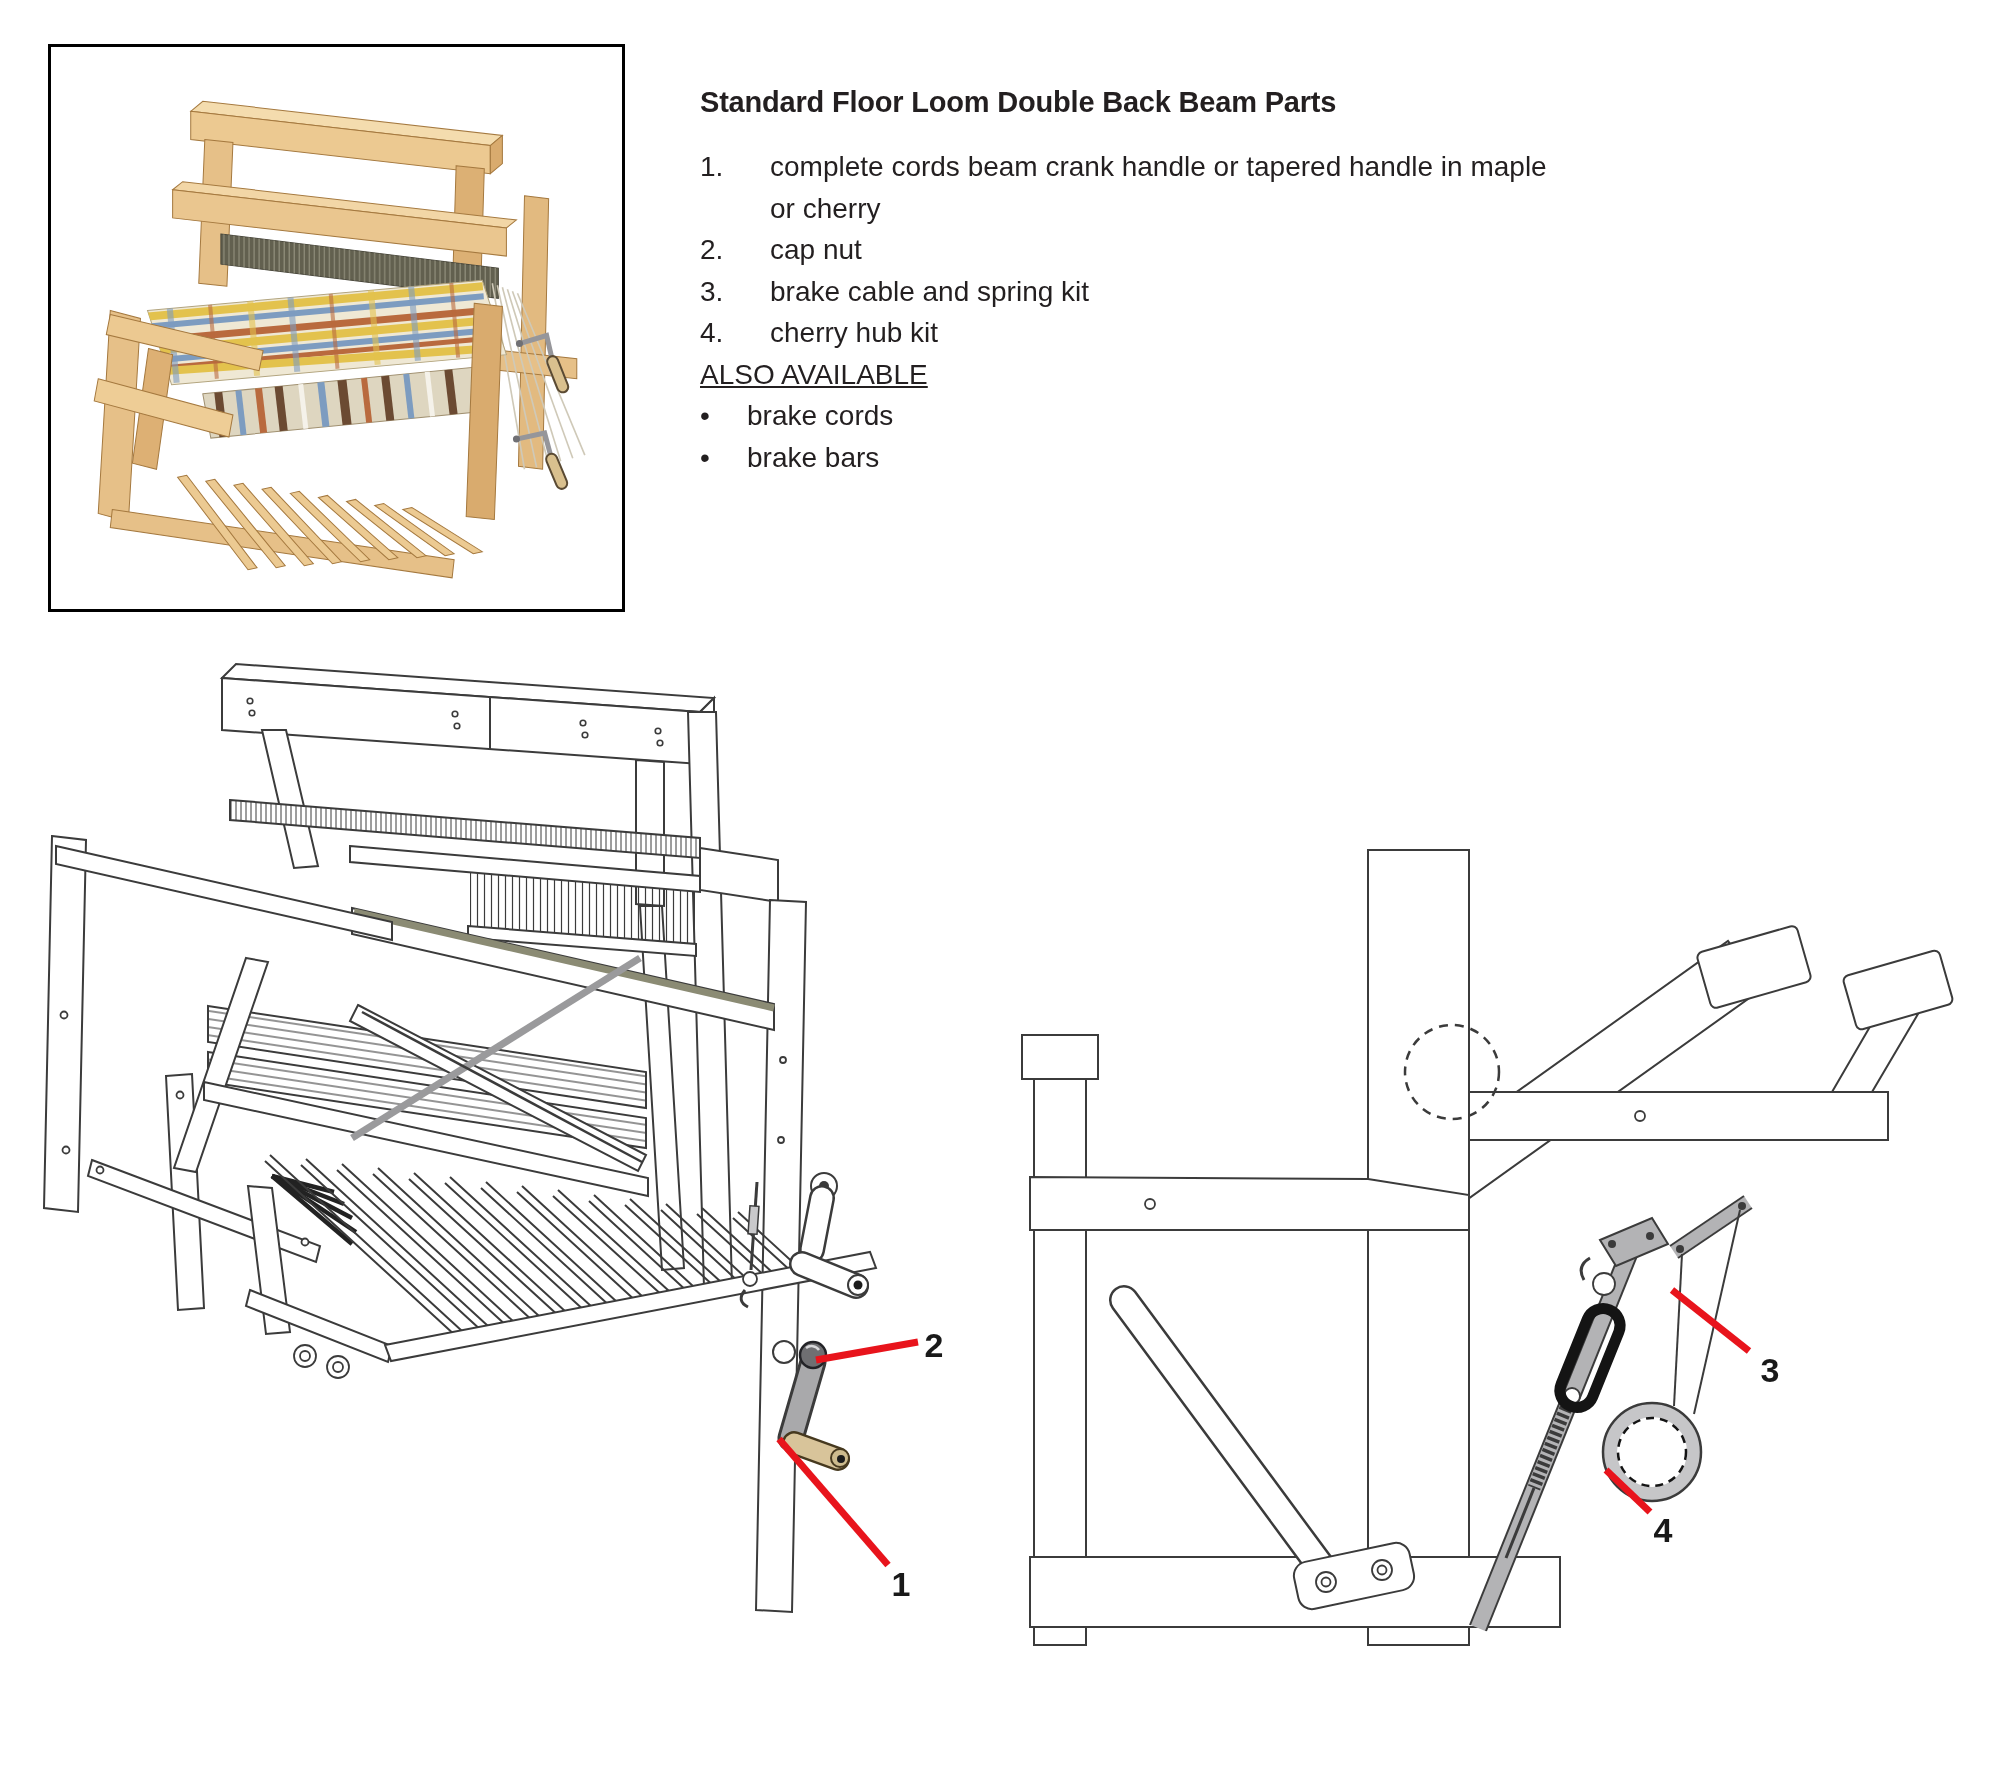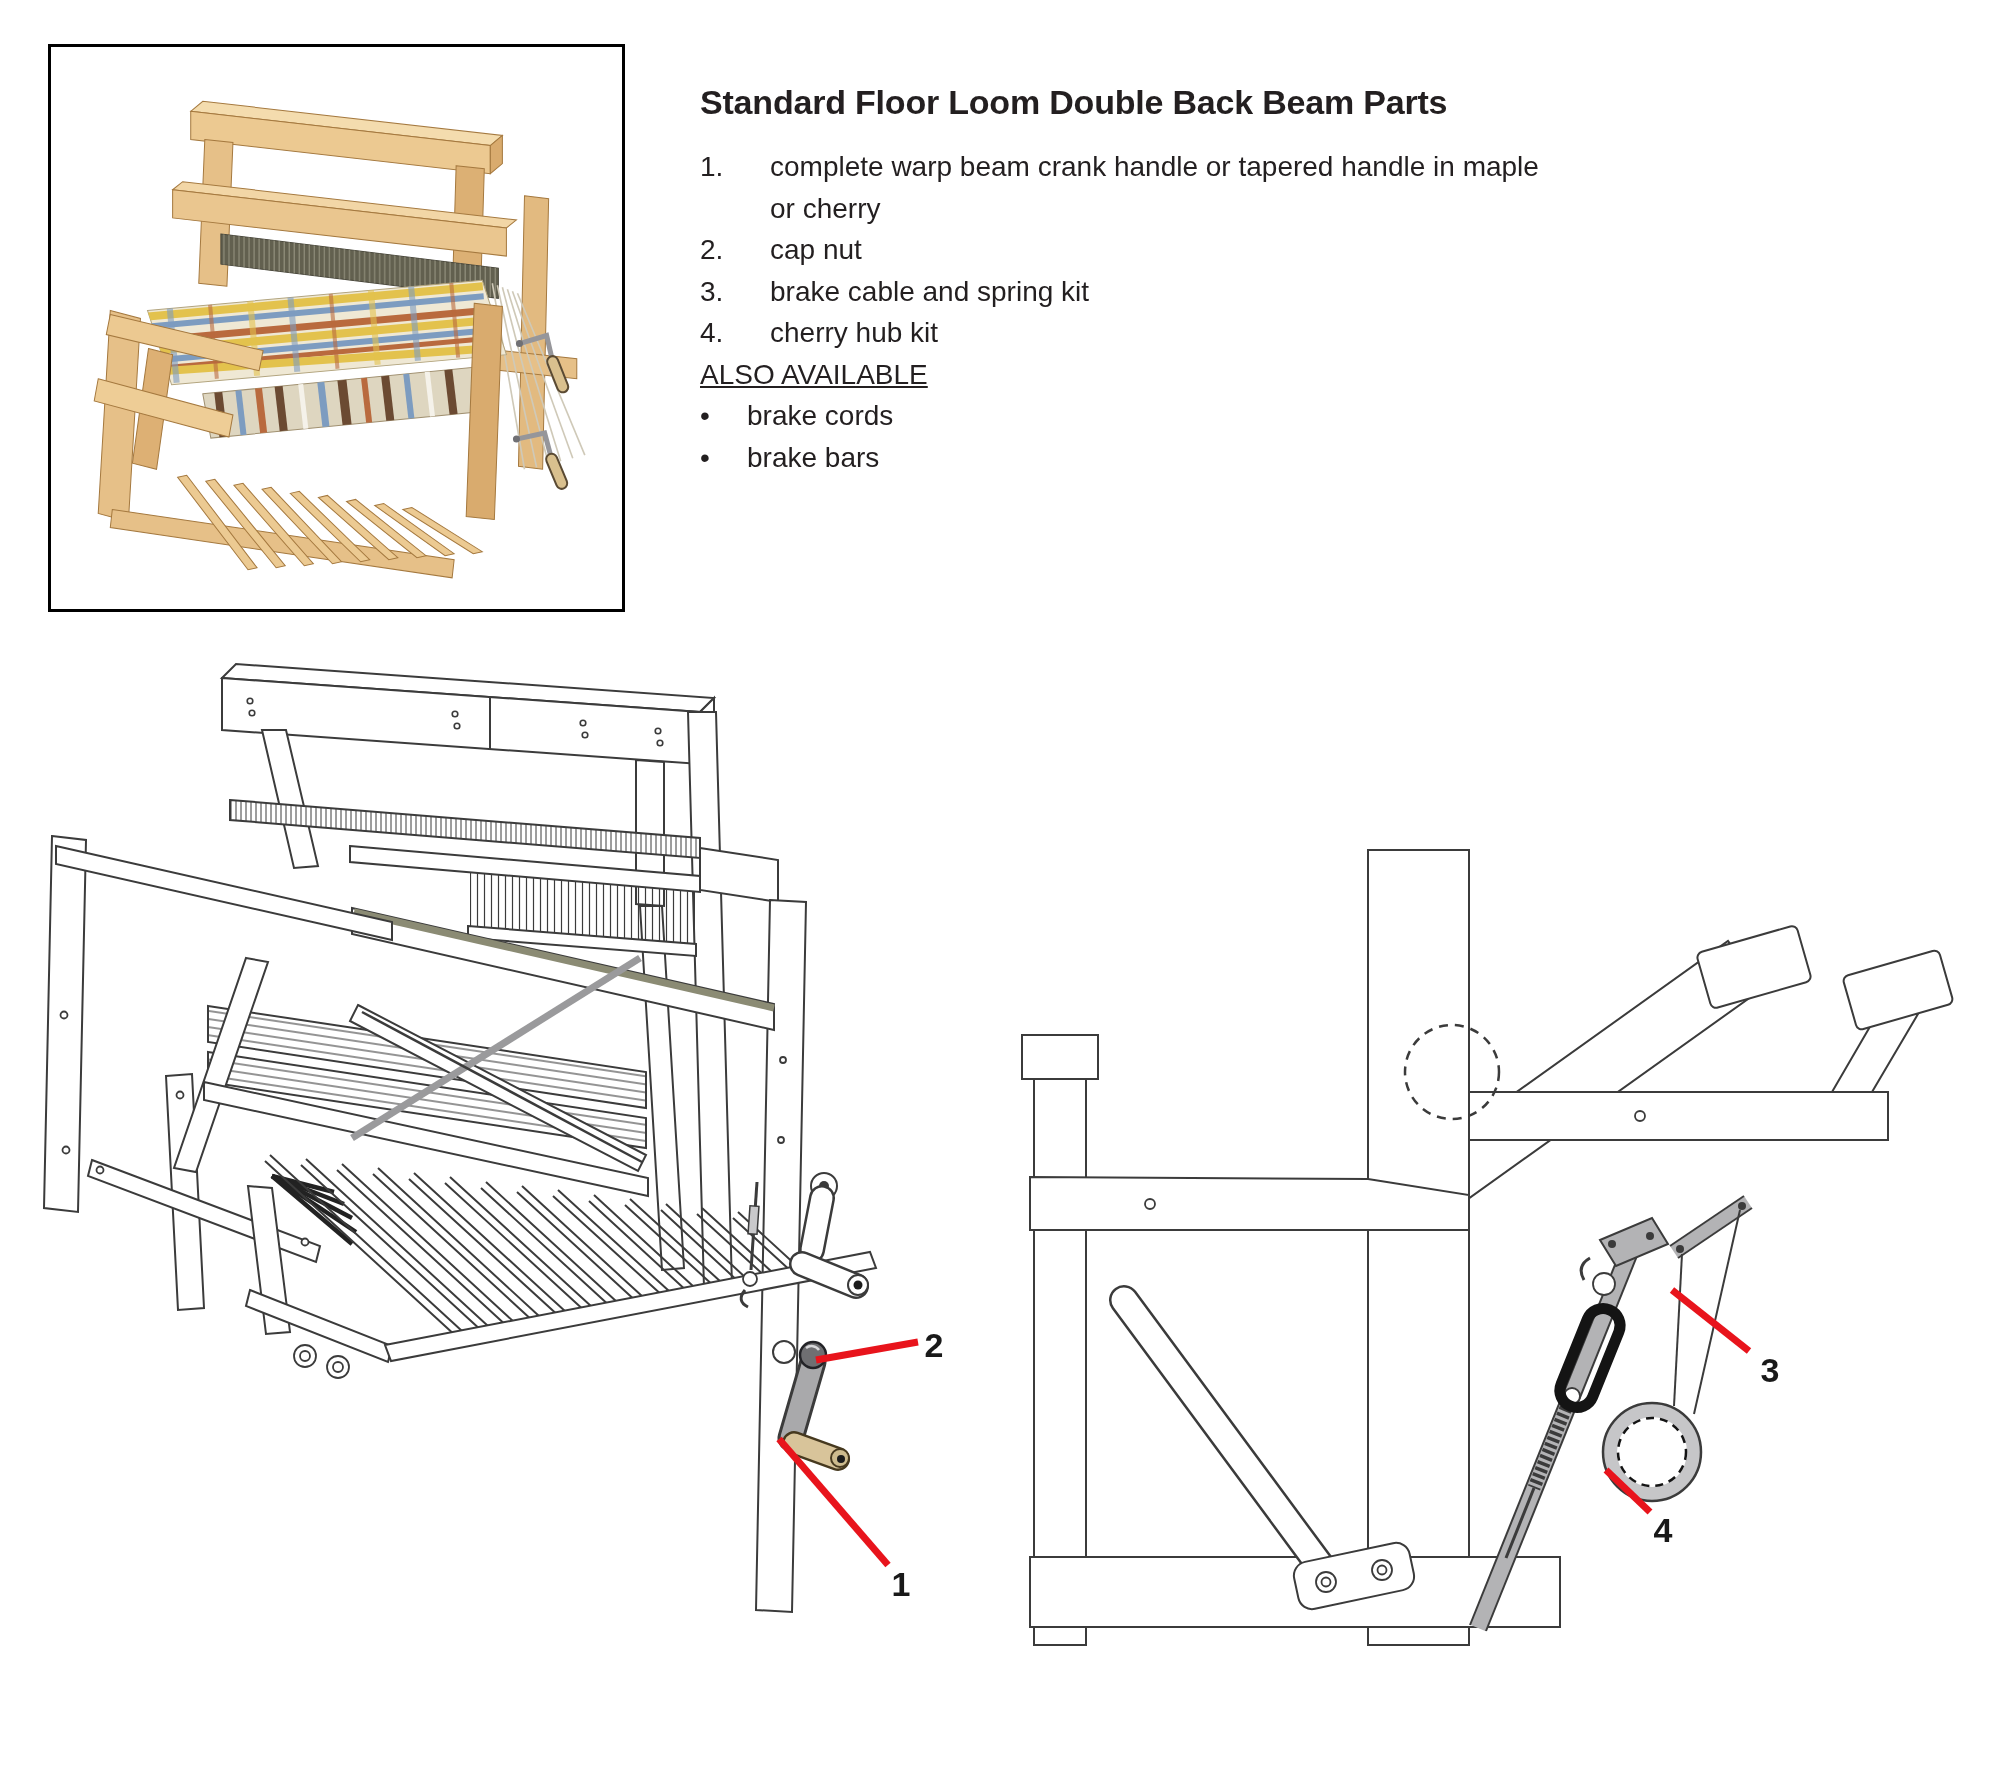--- a/index.html
+++ b/index.html
@@ -10,21 +10,21 @@
   }
   
   .photo-frame {
     position:absolute; left:48px; top:44px; width:577px; height:568px;
     border:3px solid #000; background:#fff;
   }
   .photo-frame svg { display:block; width:100%; height:100%; }
 
   
   .parts { position:absolute; left:700px; top:82px; width:940px; font-size:28px; }
-  .parts h1 { font-size:34px; line-height:40px; font-weight:bold; letter-spacing:-0.2px; margin-bottom:24px; }
+  .parts h1 { font-size:29px; line-height:40px; font-weight:bold; letter-spacing:-0.2px; margin-bottom:24px; }
   .row  { display:flex; line-height:41.5px; }
   .row .num { width:70px; flex:0 0 70px; }
   .brow { display:flex; line-height:41.5px; }
   .brow .bul { width:47px; flex:0 0 47px; }
   .also { line-height:41.5px;text-decoration:underline; }
 
   
   .diagA { position:absolute; left:20px;   top:640px; width:960px; height:1010px; }
   .diagB { position:absolute; left:1010px; top:830px; width:950px; height:850px; }
   svg .b  { fill:#ffffff; stroke:#3b3b3b; stroke-width:2; }
@@ -142,21 +142,21 @@
     </g>
   </svg>
 </div>
 
 <div class="parts">
   <h1>Standard Floor Loom Double Back Beam Parts</h1>
 
   <div class="row">
     <span class="num">1.</span>
     <span class="txt">
-      <div>complete warp beam crank handle or tapered handle in maple</div>
+      <div>complete cords beam crank handle or tapered handle in maple</div>
       <div>or cherry</div>
     </span>
   </div>
   <div class="row">
     <span class="num">2.</span>
     <span class="txt">cap nut</span>
   </div>
   <div class="row">
     <span class="num">3.</span>
     <span class="txt">brake cable and spring kit</span>

